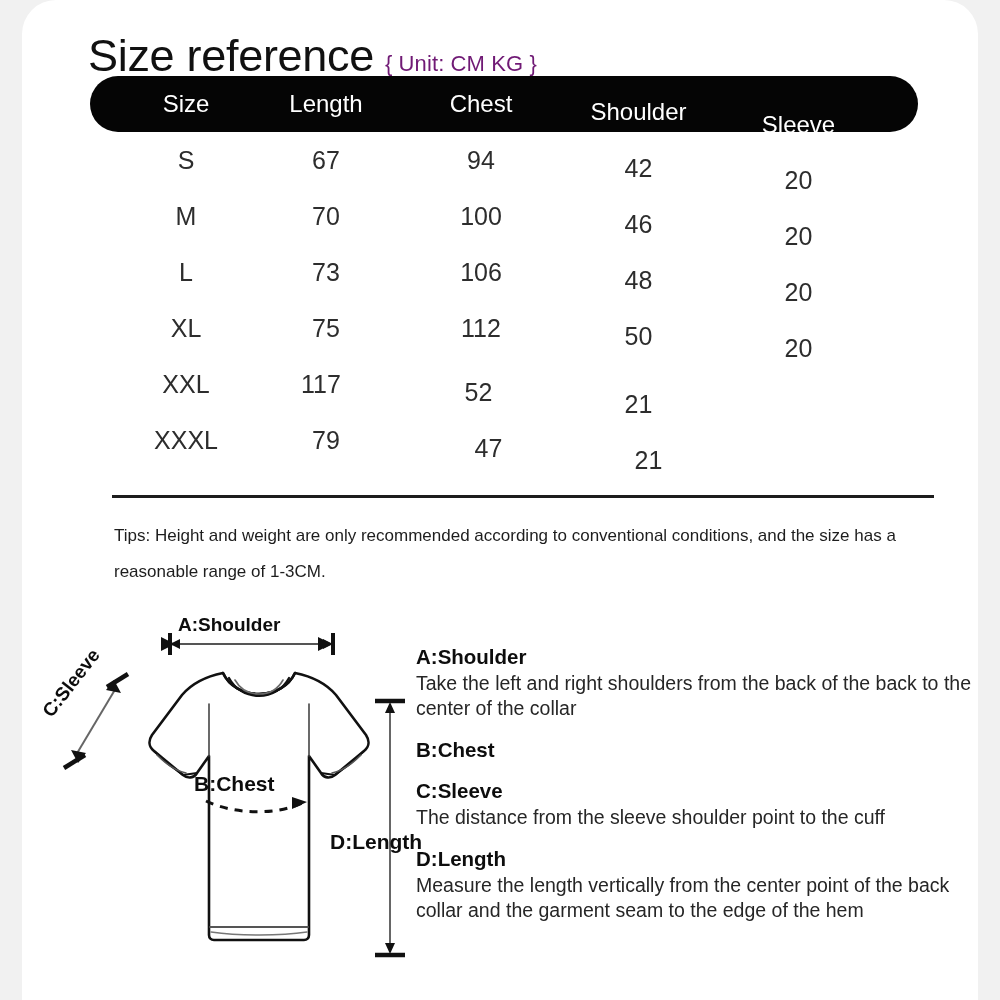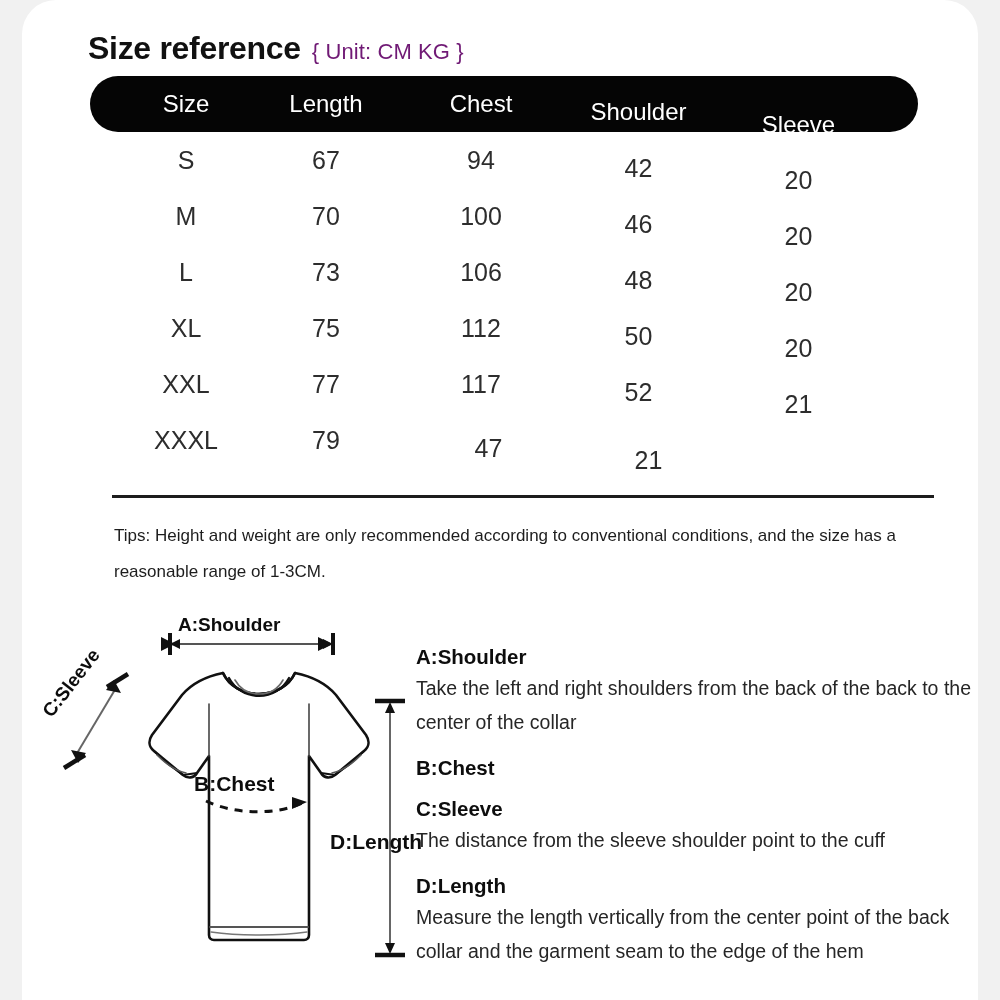--- a/index.html
+++ b/index.html
@@ -26,22 +26,22 @@
 
   
   #title-row {
     position: absolute;
     left: 66px;
     top: 30px;
     display: flex;
     align-items: baseline;
   }
   #title-main {
-    font-size: 32px;
-    font-weight: bold;
+    font-size: 45px;
+    font-weight: normal;
     color: #111111;
     letter-spacing: -0.3px;
   }
   #title-unit {
     font-size: 22px;
     color: #701a75;
     margin-left: 11px;
     letter-spacing: 0.1px;
   }
 
@@ -139,21 +139,21 @@
   }
   .def-term {
     font-size: 20.5px;
     font-weight: bold;
     color: #0d0d0d;
     margin-top: 17px;
   }
   .def-term:first-child { margin-top: 0; }
   .def-body {
     font-size: 19.5px;
-    line-height: 34px;
+    line-height: 25px;
     color: #262626;
     margin-top: 2px;
   }
 </style>
 </head>
 <body>
 
 <div id="card">
 
   <div id="title-row">
@@ -193,21 +193,20 @@
     </div>
     <div class="row">
       <div class="cell c0">XL</div>
       <div class="cell c1">75</div>
       <div class="cell c2">112</div>
       <div class="cell c3">50</div>
       <div class="cell c4">20</div>
     </div>
     <div class="row">
       <div class="cell c0">XXL</div>
-      <div class="cell c1">77</div>
       <div class="cell c2">117</div>
       <div class="cell c3">52</div>
       <div class="cell c4">21</div>
     </div>
     <div class="row">
       <div class="cell c0">XXXL</div>
       <div class="cell c1">79</div>
       <div class="cell c3">47</div>
       <div class="cell c4">21</div>
     </div>

